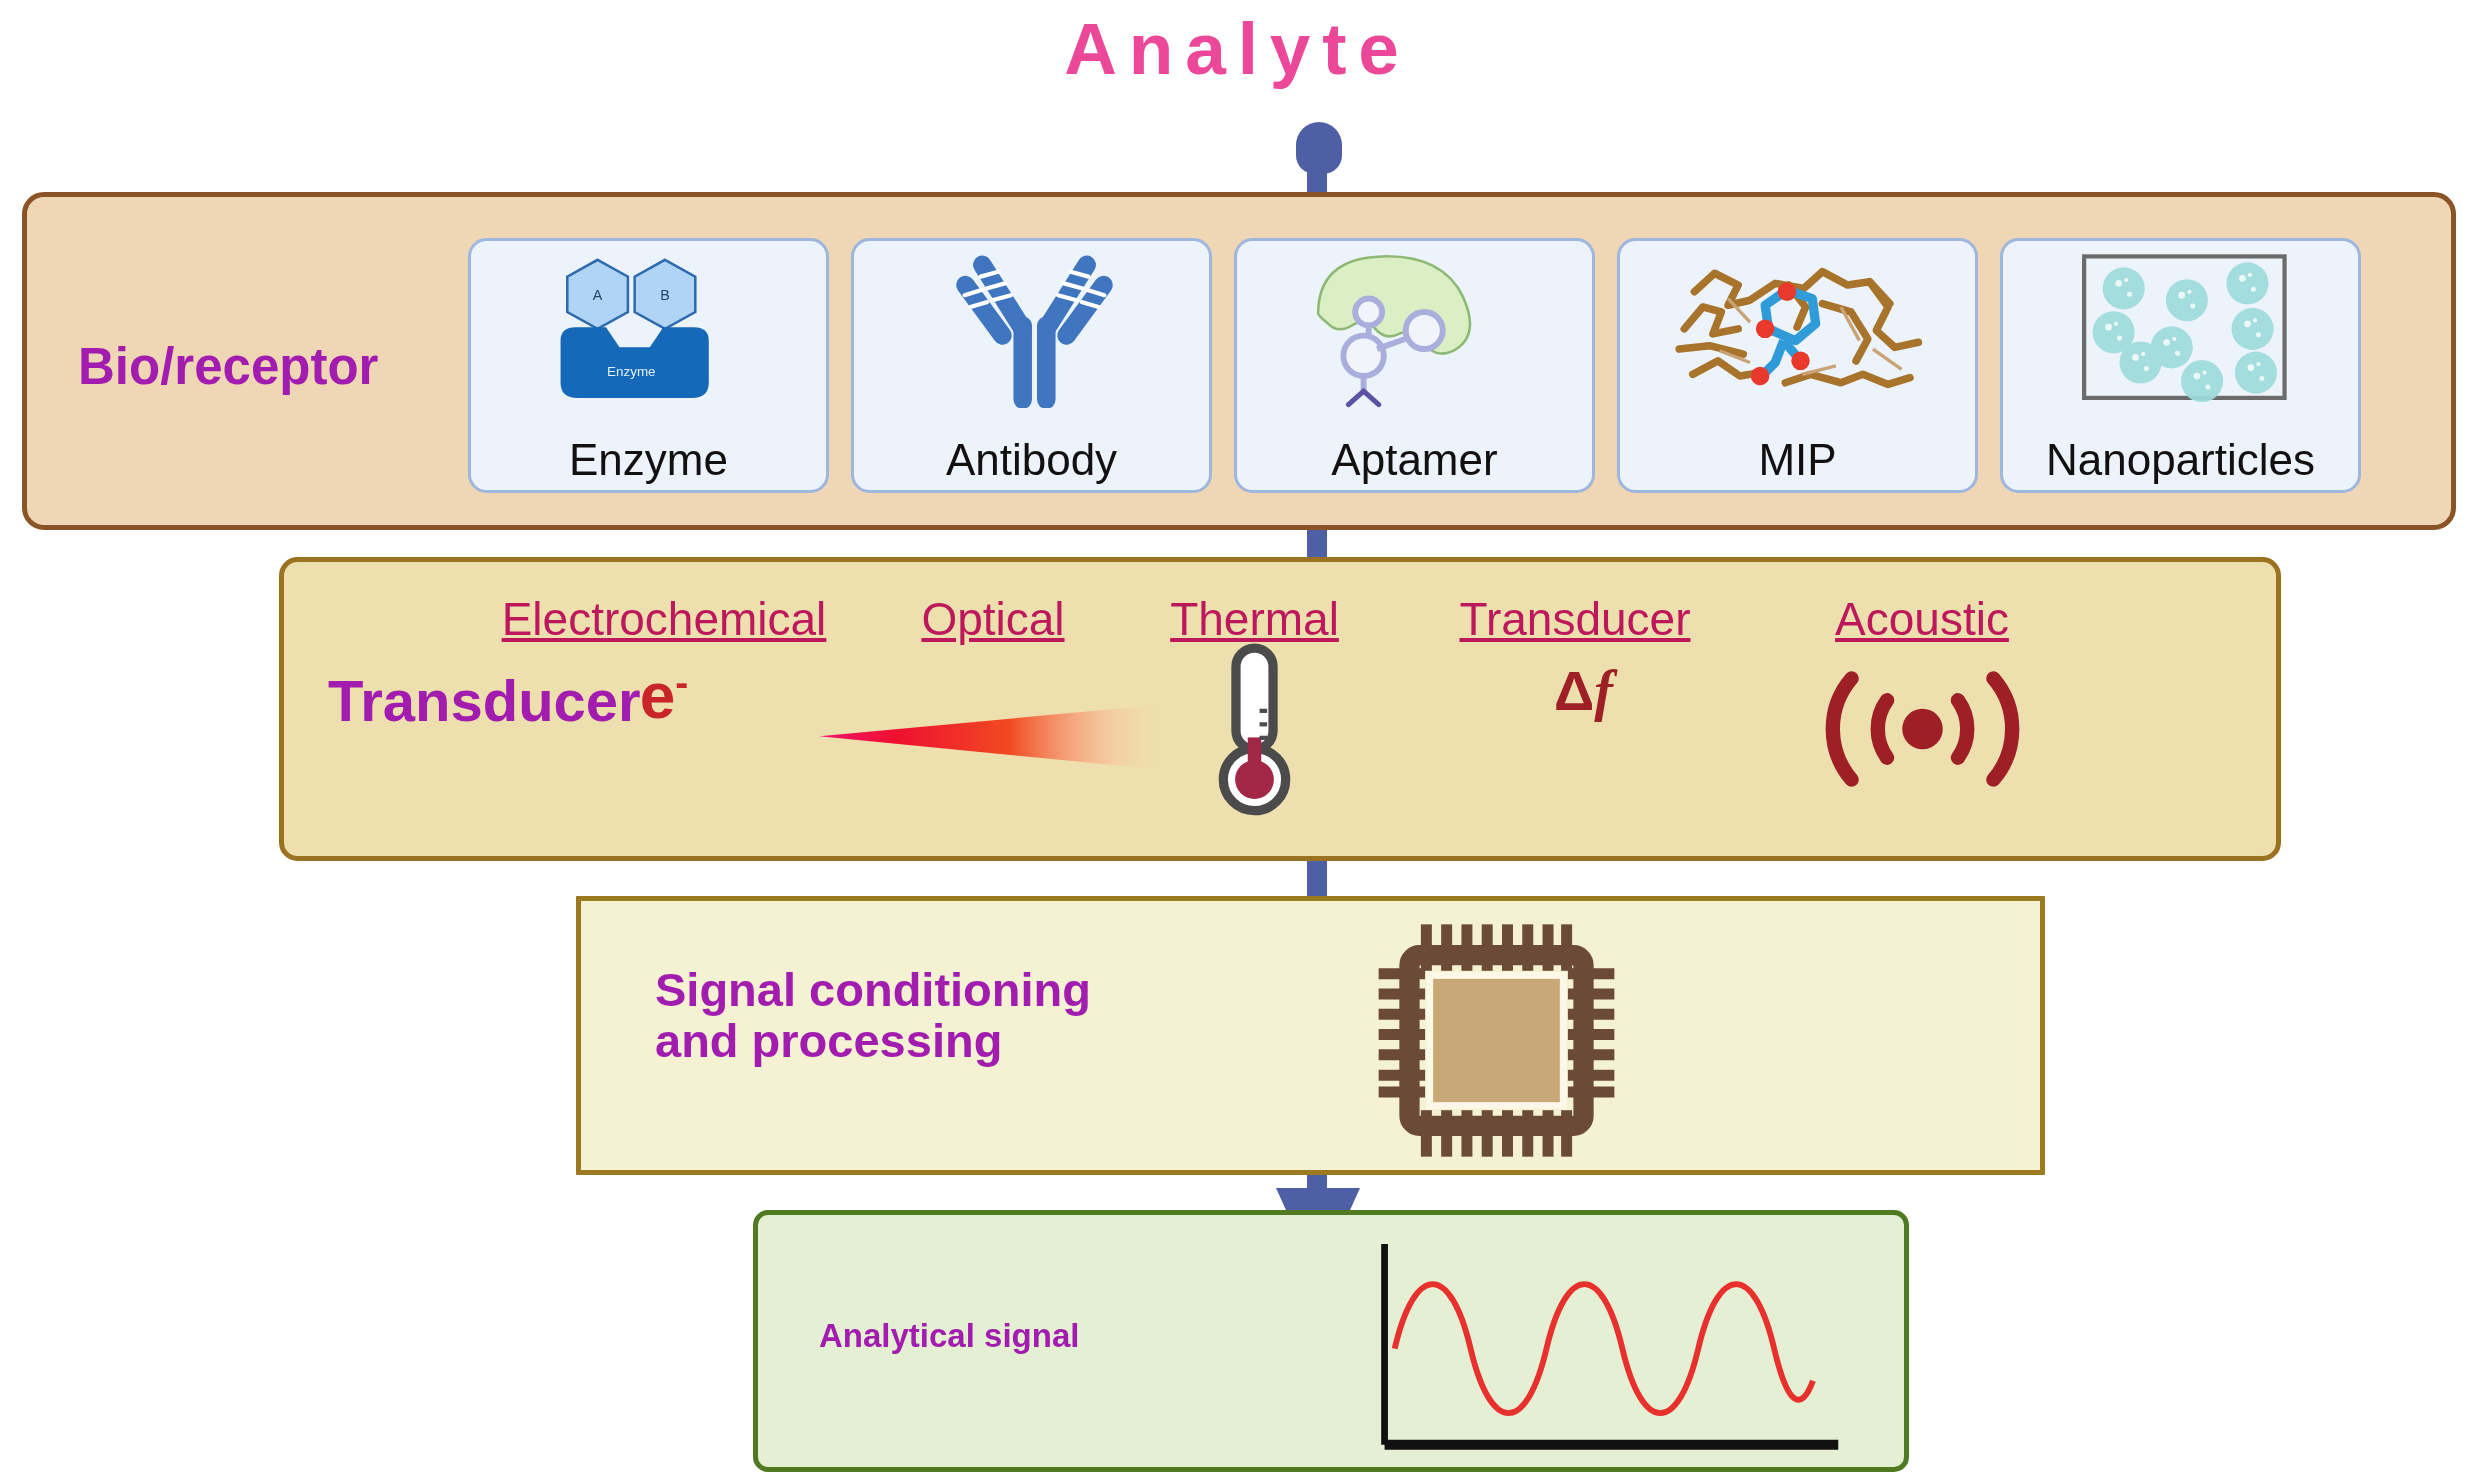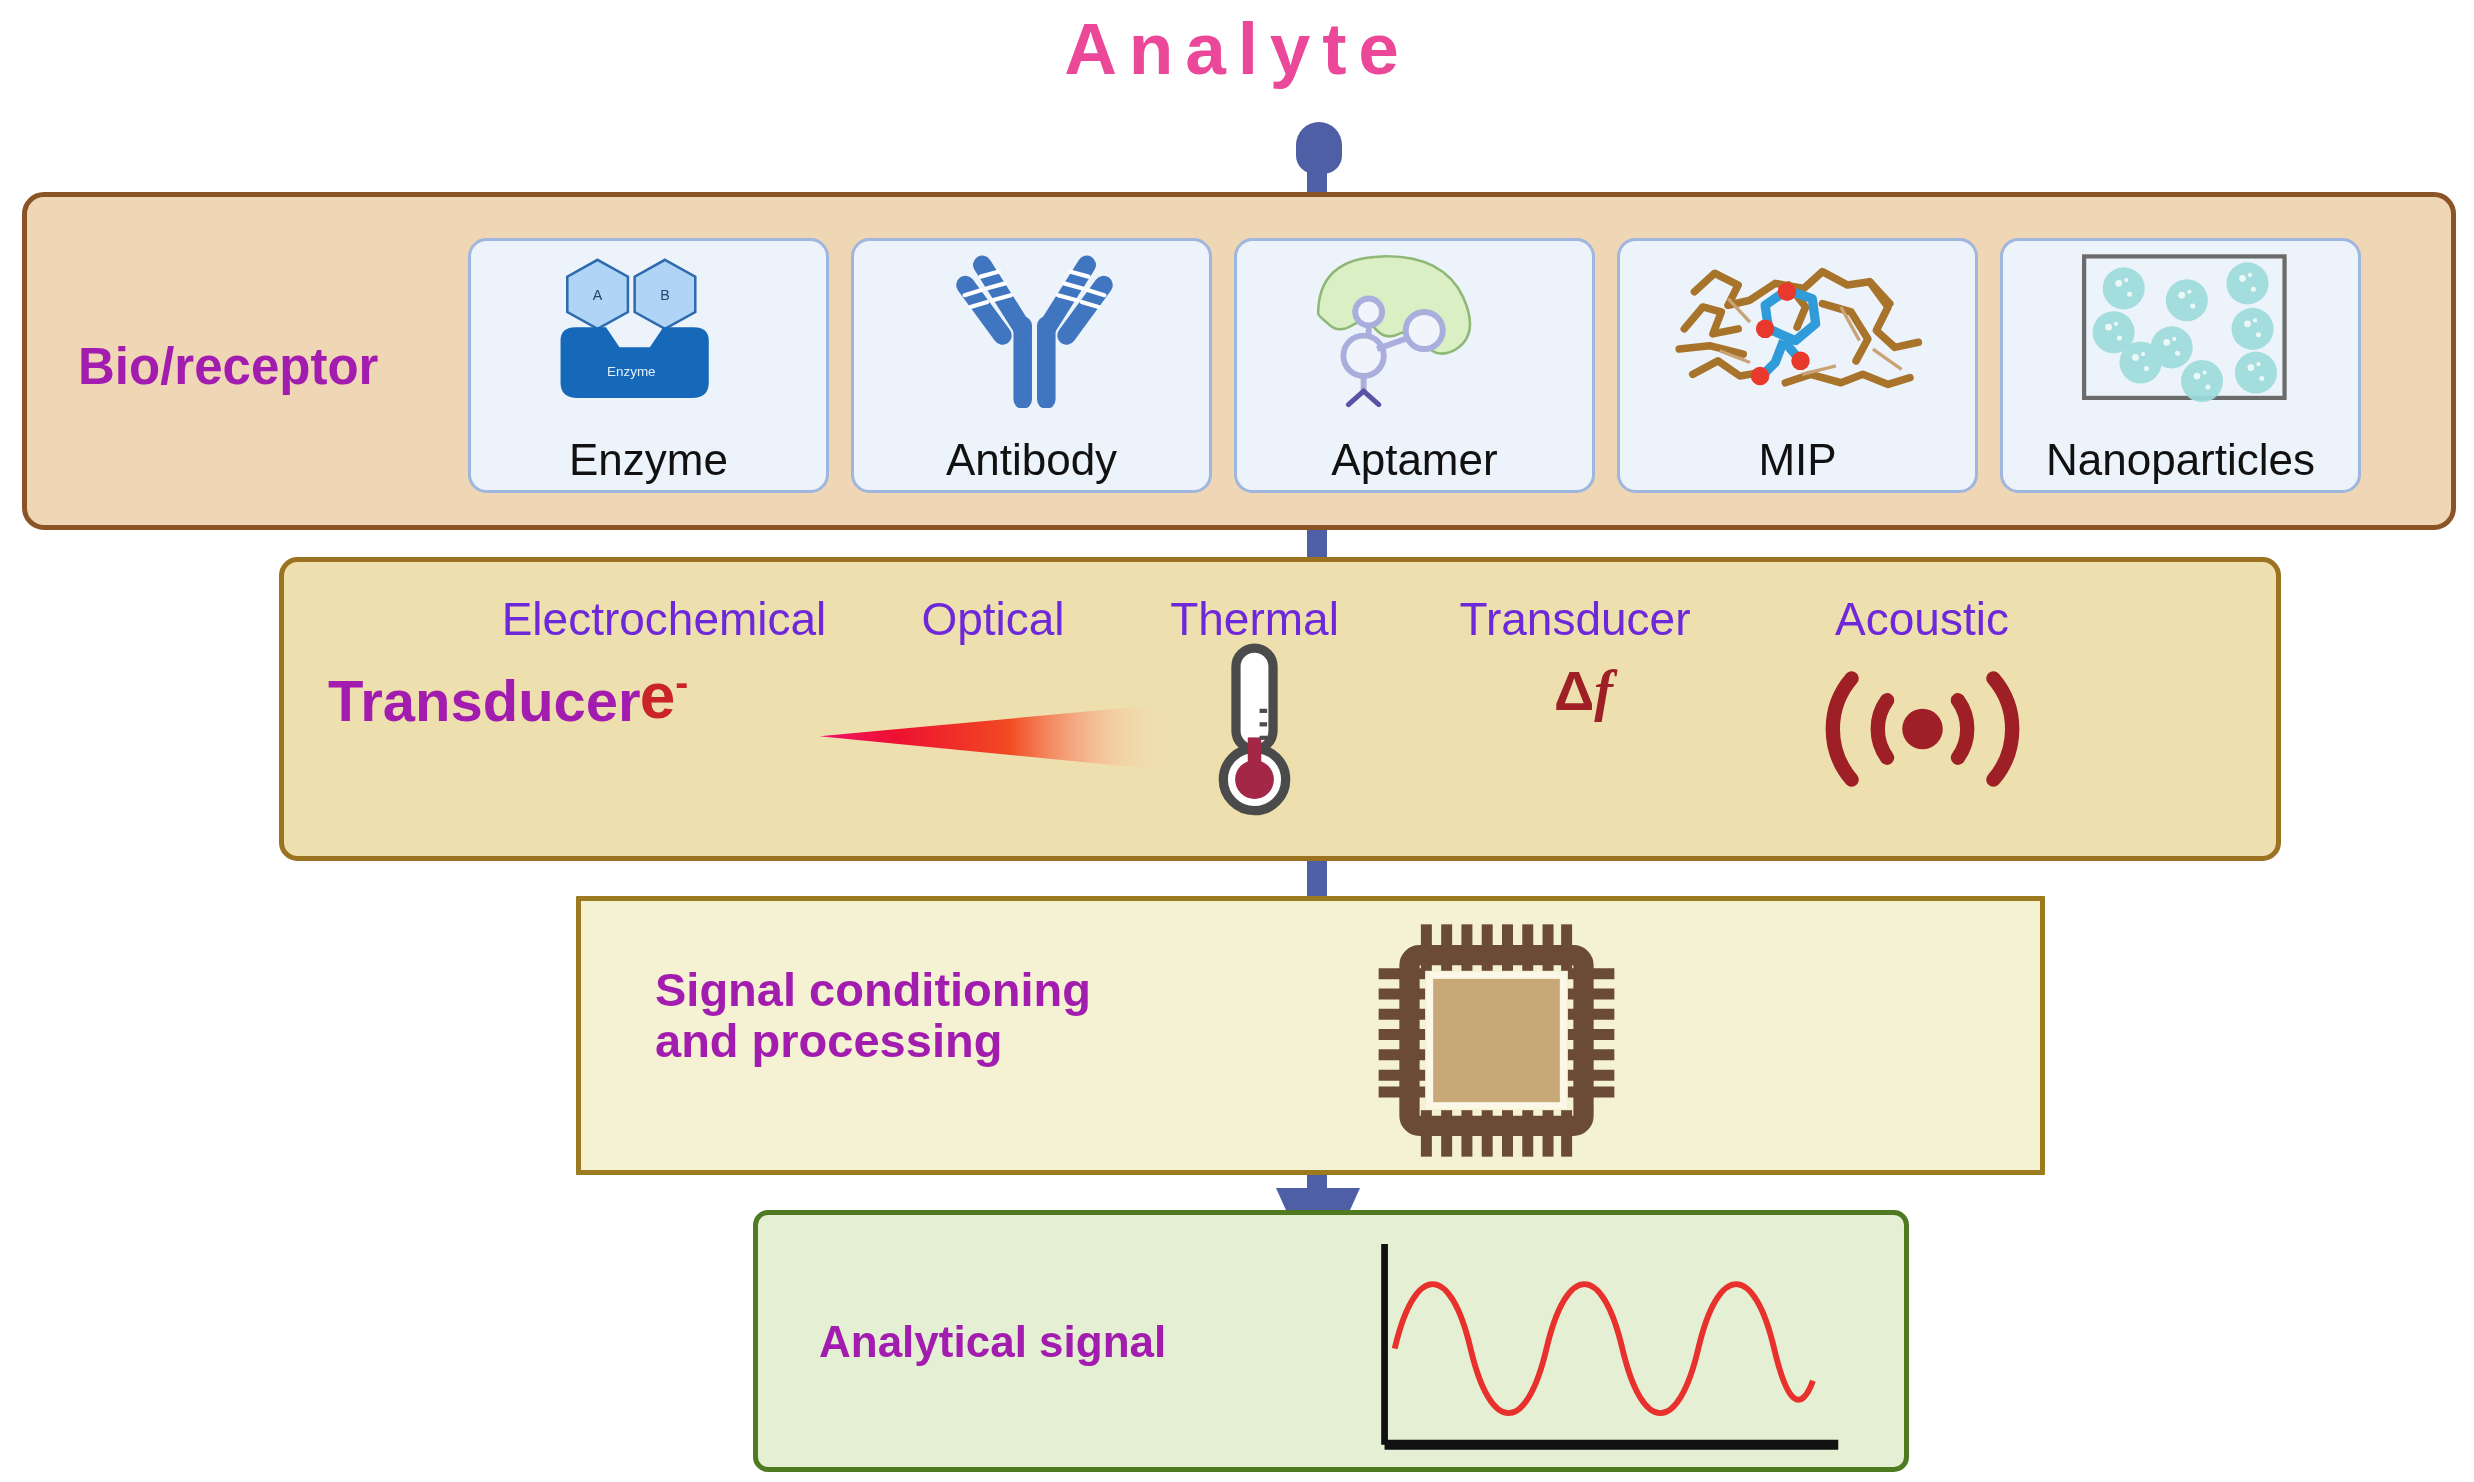--- a/index.html
+++ b/index.html
@@ -55,38 +55,38 @@
     background:#E4EFD3;border:5.9px solid #4F7A22;border-radius:15px;
   }
 
   .panel-label{
     position:absolute;font-weight:bold;color:#a21caf;
     line-height:1.08;white-space:pre-line;
   }
   #bioreceptor-label{left:51px;top:142px;font-size:51px;}
   #transducer-label{left:44px;top:108px;font-size:58px;}
   #signal-label{left:74px;top:64px;font-size:47px;}
-  #analytical-label{left:61px;top:103px;font-size:44px;}
+  #analytical-label{left:61px;top:103px;font-size:33px;}
 
   
   .receptor-card{
     position:absolute;top:41px;width:361px;height:255px;
     background:#EDF3FB;border:3.4px solid #9FB6DE;border-radius:18.6px;
     box-sizing:border-box;
   }
   .receptor-card .art{position:absolute;left:0;top:6.8px;width:100%;height:160px;}
   .receptor-card .cap{
     position:absolute;left:-20px;right:-20px;bottom:5px;text-align:center;
     font-size:44px;color:#111;white-space:nowrap;
   }
 
   
   .td-label{
-    position:absolute;top:30px;font-size:46px;color:#6d28d9;
-    text-align:center;white-space:nowrap;
+    position:absolute;top:30px;font-size:46px;color:#be185d;
+    text-align:center;white-space:nowrap;text-decoration:underline;
   }
   .td-art{position:absolute;top:101px;text-align:center;}
 
   .sym-red{color:#C8242A;font-weight:bold;font-size:64px;line-height:1;}
   .sym-red sup{font-size:39px;vertical-align:super;}
   .sym-dark{color:#9E2026;font-weight:bold;font-size:56px;line-height:1;}
   .sym-dark i{font-family:"Liberation Serif",serif;font-style:italic;}
 </style>
 </head>
 <body>

